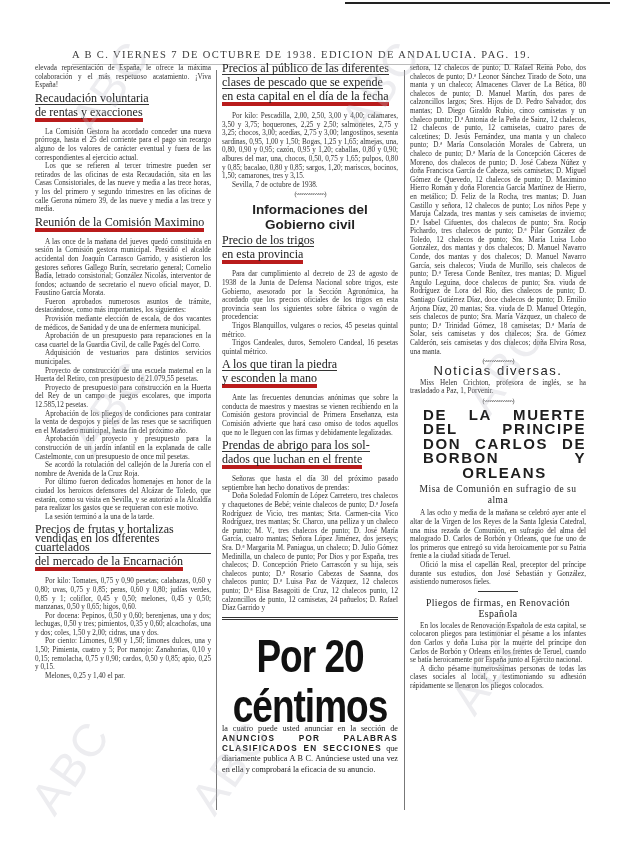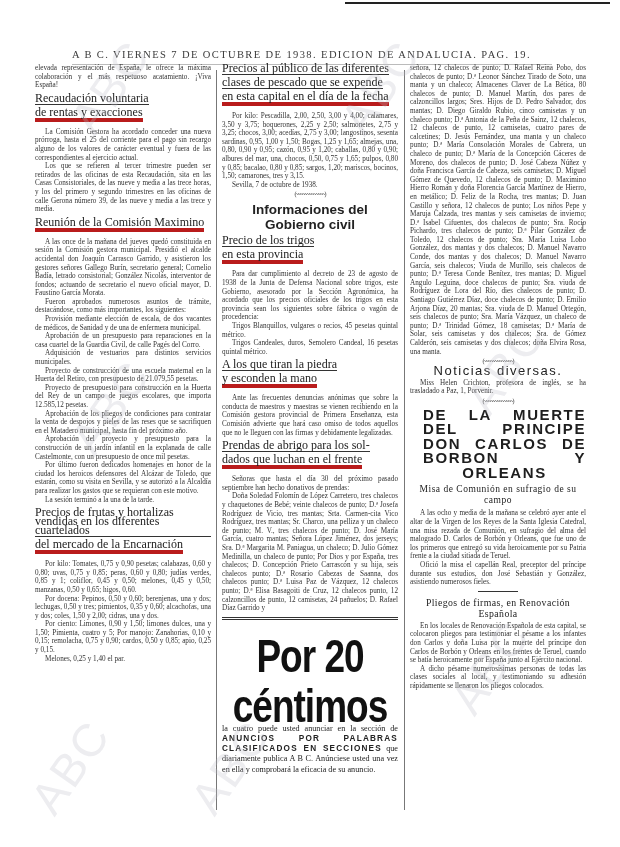--- a/index.html
+++ b/index.html
@@ -59,20 +59,21 @@
     </div>
     <p>A las once de la mañana del jueves quedó constituida en sesión la Comisión gestora municipal. Presidió el alcalde accidental don Joaquín Carrasco Garrido, y asistieron los gestores señores Gallego Burín, secretario general; Cornelio Badía, letrado consistorial; González Nicolás, interventor de fondos; actuando de secretario el nuevo oficial mayor, D. Faustino García Morata.</p>
     <p>Fueron aprobados numerosos asuntos de trámite, destacándose, como más importantes, los siguientes:</p>
     <p>Provisión mediante elección de escala, de dos vacantes de médicos, de Sanidad y de una de enfermera municipal.</p>
     <p>Aprobación de un presupuesto para reparaciones en la casa cuartel de la Guardia Civil, de calle Pagés del Corro.</p>
     <p>Adquisición de vestuarios para distintos servicios municipales.</p>
     <p>Proyecto de construcción de una escuela maternal en la Huerta del Retiro, con presupuesto de 21.079,55 pesetas.</p>
     <p>Proyecto de presupuesto para construcción en la Huerta del Rey de un campo de juegos escolares, que importa 12.585,12 pesetas.</p>
     <p>Aprobación de los pliegos de condiciones para contratar la venta de despojos y pieles de las reses que se sacrifiquen en el Matadero municipal, hasta fin del próximo año.</p>
     <p>Aprobación del proyecto y presupuesto para la construcción de un jardín infantil en la explanada de calle Castelmonte, con un presupuesto de once mil pesetas.</p>
+    <p>Se acordó la rotulación del callejón de la Jurería con el nombre de Avenida de la Cruz Roja.</p>
     <p>Por último fueron dedicados homenajes en honor de la ciudad los heroicos defensores del Alcázar de Toledo, que estarán, como su visita en Sevilla, y se autorizó a la Alcaldía para realizar los gastos que se requieran con este motivo.</p>
     <p>La sesión terminó a la una de la tarde.</p>
     <div class="sub">
       <span>Precios de frutas y hortalizas vendidas en los diferentes cuartelados</span><br>
       <span class="l2">del mercado de la Encarnación</span>
     </div>
     <p>Por kilo: Tomates, 0,75 y 0,90 pesetas; calabazas, 0,60 y 0,80; uvas, 0,75 y 0,85; peras, 0,60 y 0,80; judías verdes, 0,85 y 1; coliflor, 0,45 y 0,50; melones, 0,45 y 0,50; manzanas, 0,50 y 0,65; higos, 0,60.</p>
     <p>Por docena: Pepinos, 0,50 y 0,60; berenjenas, una y dos; lechugas, 0,50 y tres; pimientos, 0,35 y 0,60; alcachofas, una y dos; coles, 1,50 y 2,00; cidras, una y dos.</p>
     <p>Por ciento: Limones, 0,90 y 1,50; limones dulces, una y 1,50; Pimienta, cuatro y 5; Por manojo: Zanahorias, 0,10 y 0,15; remolacha, 0,75 y 0,90; cardos, 0,50 y 0,85; apio, 0,25 y 0,15.</p>
     <p>Melones, 0,25 y 1,40 el par.</p>
@@ -115,21 +116,21 @@
     </div>
   </div>
 
   <div class="col col3">
     <p style="text-indent:0">señora, 12 chalecos de punto; D. Rafael Reina Pobo, dos chalecos de punto; D.ª Leonor Sánchez Tirado de Soto, una manta y un chaleco; Almacenes Claver de La Bética, 80 chalecos de punto; D. Manuel Martín, dos pares de calzoncillos largos; Sres. Hijos de D. Pedro Salvador, dos mantas; D. Diego Giraldo Rubio, cinco camisetas y un chaleco punto; D.ª Antonia de la Peña de Sainz, 12 chalecos, 12 chalecos de punto, 12 camisetas, cuatro pares de calcetines; D. Jesús Fernández, una manta y un chaleco punto; D.ª María Consolación Morales de Cabrera, un chaleco de punto; D.ª María de la Concepción Cáceres de Moreno, dos chalecos de punto; D. José Cabeza Núñez y doña Francisca García de Cabeza, seis camisetas; D. Miguel Gómez de Quevedo, 12 chalecos de punto; D. Maximino Hierro Román y doña Florencia García Martínez de Hierro, en metálico; D. Feliz de la Rocha, tres mantas; D. Juan Castillo y señora, 12 chalecos de punto; Los niños Pepe y Maruja Calzada, tres mantas y seis camisetas de invierno; D.ª Isabel Cifuentes, dos chalecos de punto; Sra. Rocío Pichardo, tres chalecos de punto; D.ª Pilar González de Toledo, 12 chalecos de punto; Sra. María Luisa Lobo González, dos mantas y dos chalecos; D. Manuel Navarro Conde, dos mantas y dos chalecos; D. Manuel Navarro García, seis chalecos; Viuda de Murillo, seis chalecos de punto; D.ª Teresa Conde Benítez, tres mantas; D. Miguel Angulo Leguina, doce chalecos de punto; Sra. viuda de Rodríguez de Lora del Río, dies chalecos de punto; D. Santiago Gutiérrez Díaz, doce chalecos de punto; D. Emilio Arjona Díaz, 20 mantas; Sra. viuda de D. Manuel Ortegón, seis chalecos de punto; Sra. María Vázquez, un chaleco de punto; D.ª Trinidad Gómez, 18 camisetas; D.ª María de Solar, seis camisetas y dos chalecos; Sra. de Gómez Calderón, seis camisetas y dos chalecos; doña Elvira Rosa, una manta.</p>
     <div class="orn">(~~~~~~~~~~~~~)</div>
     <div class="noticias">Noticias diversas.</div>
     <p>Miss Helen Crichton, profesora de inglés, se ha trasladado a Paz, 1, Porvenir.</p>
     <div class="orn">(~~~~~~~~~~~~~)</div>
     <div class="muerte">DE LA MUERTE DEL PRINCIPE DON CARLOS DE BORBON Y ORLEANS</div>
-    <div class="misa">Misa de Comunión en sufragio de su campo</div>
+    <div class="misa">Misa de Comunión en sufragio de su alma</div>
     <p>A las ocho y media de la mañana se celebró ayer ante el altar de la Virgen de los Reyes de la Santa Iglesia Catedral, una misa rezada de Comunión, en sufragio del alma del malogrado D. Carlos de Borbón y Orleans, que fue uno de los primeros que entregó su vida heroicamente por su Patria frente a la ciudad sitiada de Teruel.</p>
     <p>Ofició la misa el capellán Real, preceptor del príncipe durante sus estudios, don José Sebastián y González, asistiendo numerosos fieles.</p>
     <div class="shortrule"></div>
     <div class="pliegos">Pliegos de firmas, en Renovación Española</div>
     <p>En los locales de Renovación Española de esta capital, se colocaron pliegos para testimoniar el pésame a los infantes don Carlos y doña Luisa por la muerte del príncipe don Carlos de Borbón y Orleans en los frentes de Teruel, cuando se batía heroicamente por España junto al Ejército nacional.</p>
     <p>A dicho pésame numerosísimas personas de todas las clases sociales al local, y testimoniando su adhesión rápidamente se llenaron los pliegos colocados.</p>
   </div>
 
   <div class="watermark" style="left:60px;top:60px;">ABC</div>
   <div class="watermark" style="left:330px;top:60px;">ABC</div>

